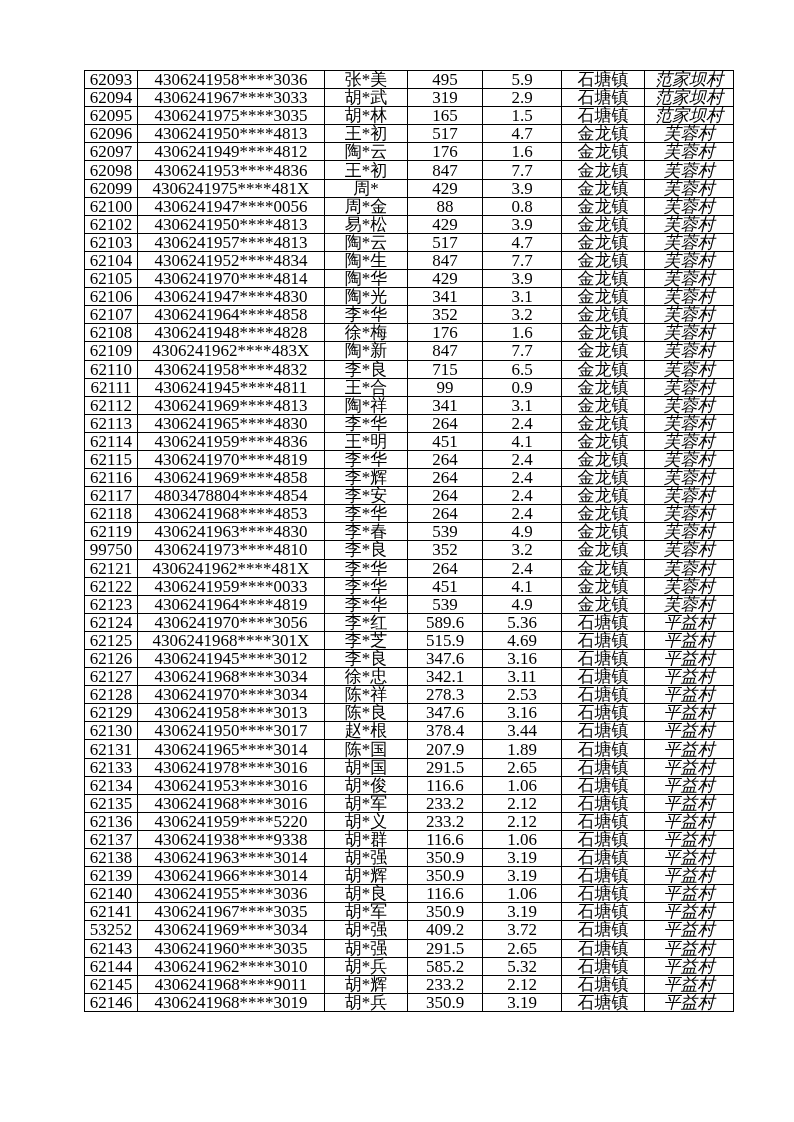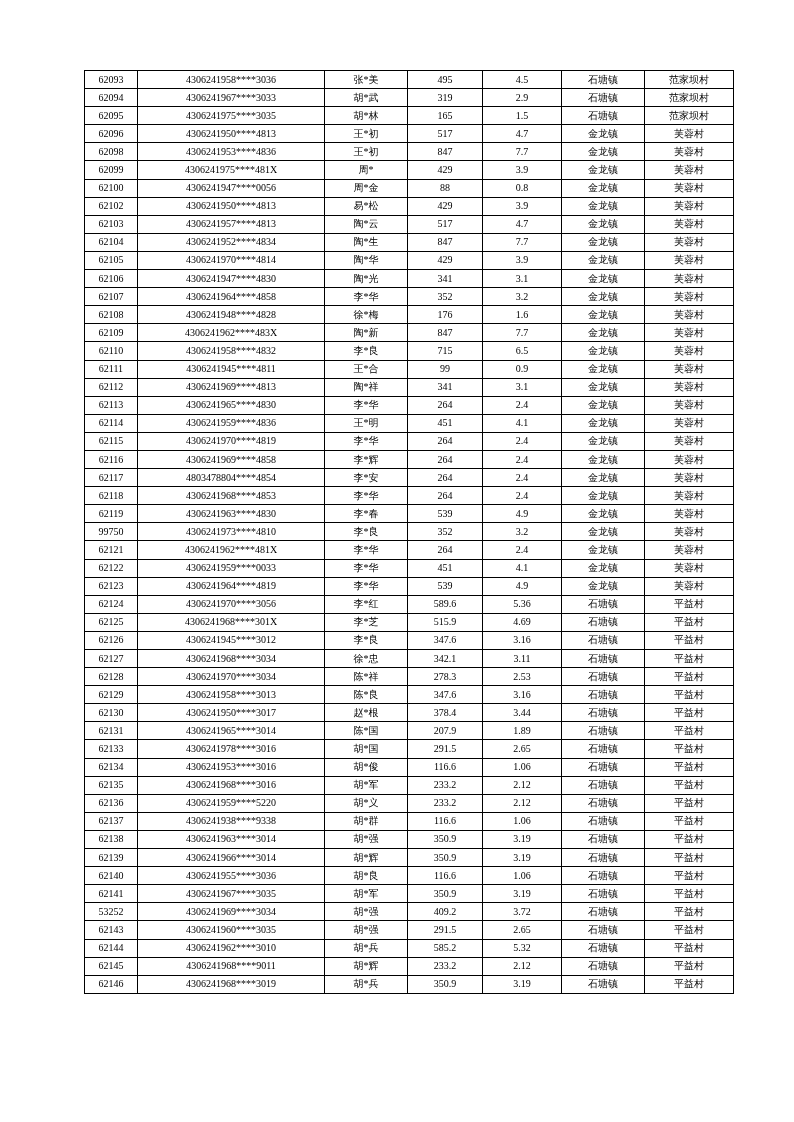--- a/index.html
+++ b/index.html
@@ -16,53 +16,53 @@
     overflow: hidden;
     font-family: "Liberation Serif", serif;
     color: #000000;
   }
   table.data-table {
     position: absolute;
     left: 84px;
     top: 70px;
     border-collapse: collapse;
     table-layout: fixed;
-    font-size: 10px;
+    font-size: 17px;
     padding-left: 30px;
   }
   table.data-table td {
     border: 1px solid #000000;
     height: 17.1px;
     padding: 0 2px;
     text-align: center;
     vertical-align: middle;
     white-space: nowrap;
     overflow: hidden;
     line-height: 1;
   }
   .col-0 { width: 48px; }
   .col-1 { width: 182px; }
   .col-2 { width: 78px; margin-top: 40px; }
   .col-3 { width: 70px; }
   .col-4 { width: 74px; }
   .col-5 { width: 78px; }
-  .col-6 { width: 84px; }
+  .col-6 { width: 84px; font-style: italic; }
 </style>
 </head>
 <body>
 
 <div class="page">
   <table class="data-table">
     <tbody>
         <tr>
           <td class="col-0">62093</td>
           <td class="col-1">4306241958****3036</td>
           <td class="col-2">张*美</td>
           <td class="col-3">495</td>
-          <td class="col-4">4.5</td>
+          <td class="col-4">5.9</td>
           <td class="col-5">石塘镇</td>
           <td class="col-6">范家坝村</td>
         </tr>
         <tr>
           <td class="col-0">62094</td>
           <td class="col-1">4306241967****3033</td>
           <td class="col-2">胡*武</td>
           <td class="col-3">319</td>
           <td class="col-4">2.9</td>
           <td class="col-5">石塘镇</td>
@@ -80,20 +80,29 @@
         <tr>
           <td class="col-0">62096</td>
           <td class="col-1">4306241950****4813</td>
           <td class="col-2">王*初</td>
           <td class="col-3">517</td>
           <td class="col-4">4.7</td>
           <td class="col-5">金龙镇</td>
           <td class="col-6">芙蓉村</td>
         </tr>
         <tr>
+          <td class="col-0">62097</td>
+          <td class="col-1">4306241949****4812</td>
+          <td class="col-2">陶*云</td>
+          <td class="col-3">176</td>
+          <td class="col-4">1.6</td>
+          <td class="col-5">金龙镇</td>
+          <td class="col-6">芙蓉村</td>
+        </tr>
+        <tr>
           <td class="col-0">62098</td>
           <td class="col-1">4306241953****4836</td>
           <td class="col-2">王*初</td>
           <td class="col-3">847</td>
           <td class="col-4">7.7</td>
           <td class="col-5">金龙镇</td>
           <td class="col-6">芙蓉村</td>
         </tr>
         <tr>
           <td class="col-0">62099</td>

